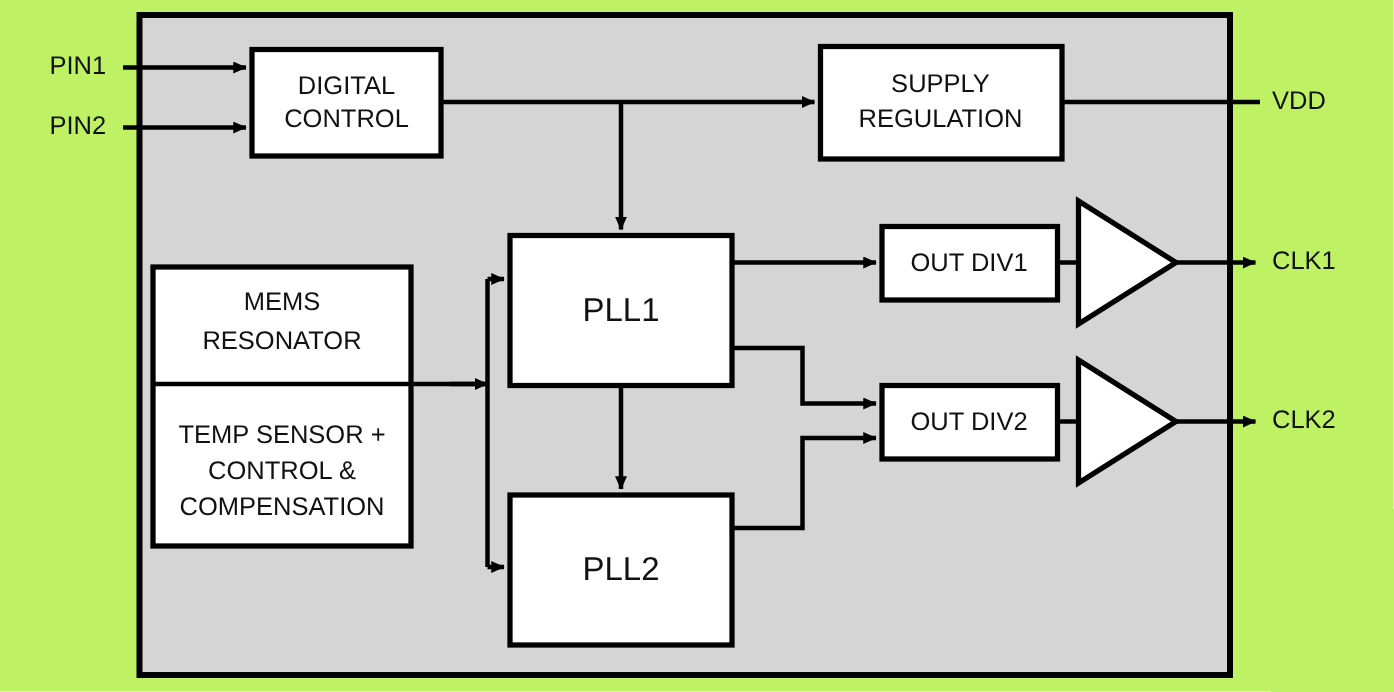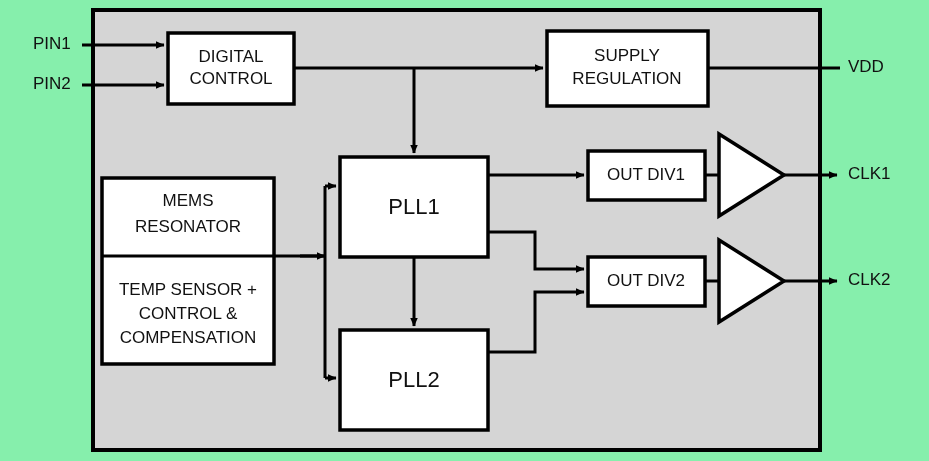--- a/index.html
+++ b/index.html
@@ -10,21 +10,21 @@
   body {
     width: 929px;
     height: 461px;
     font-family: "Liberation Sans", sans-serif;
     overflow: hidden;
   }
   #diagram-root {
     position: relative;
     width: 929px;
     height: 461px;
-    background: #86efac;
+    background: #bef264;
   }
   svg#block-diagram {
     display: block;
     width: 929px;
     height: 461px;
   }
   .chip-body {
     fill: #d5d5d5;
     stroke: #000000;
     stroke-width: 4;

